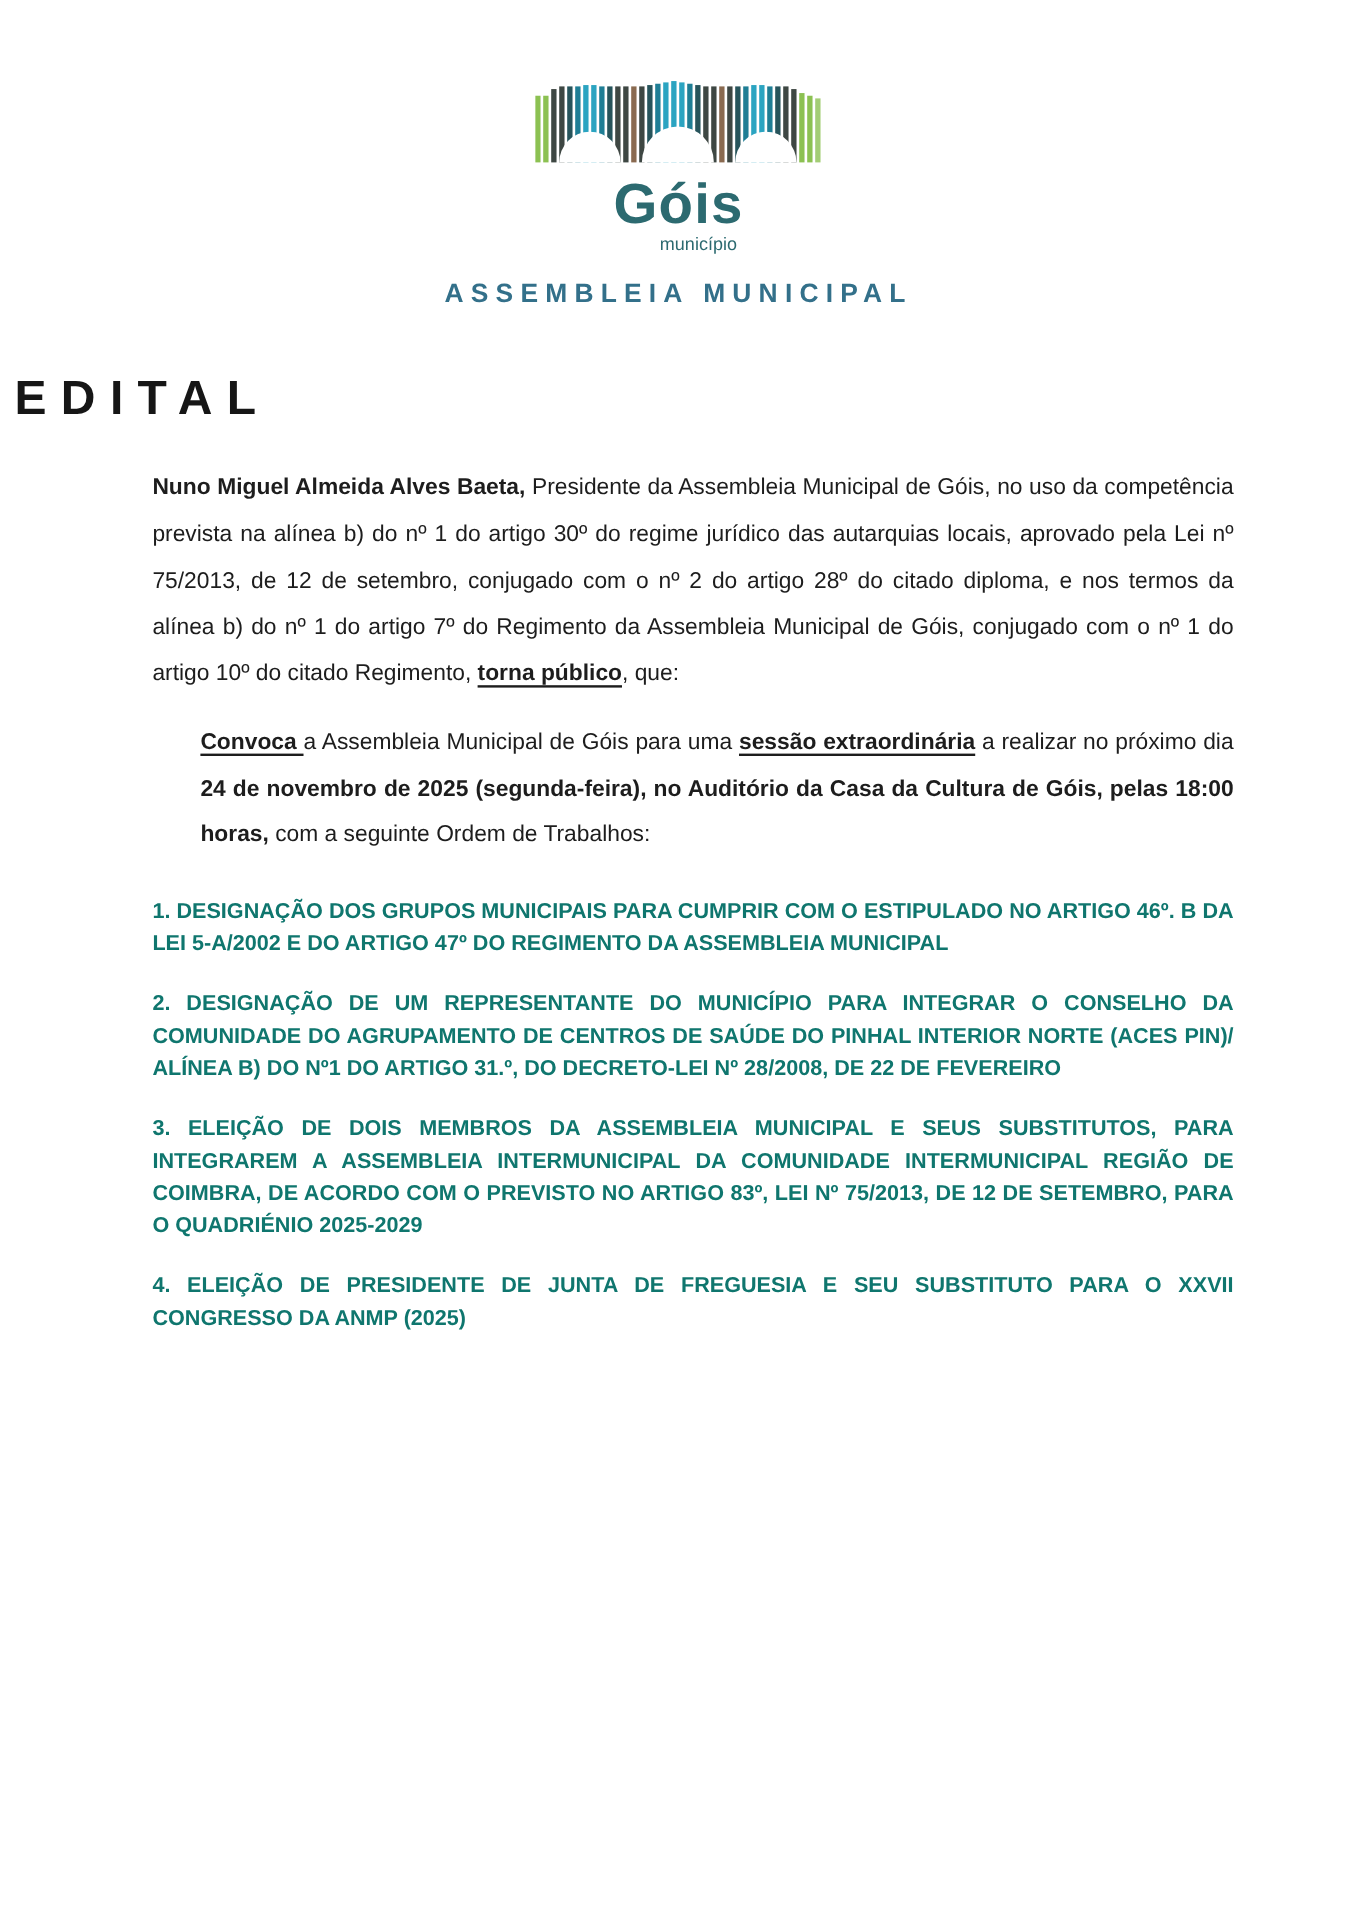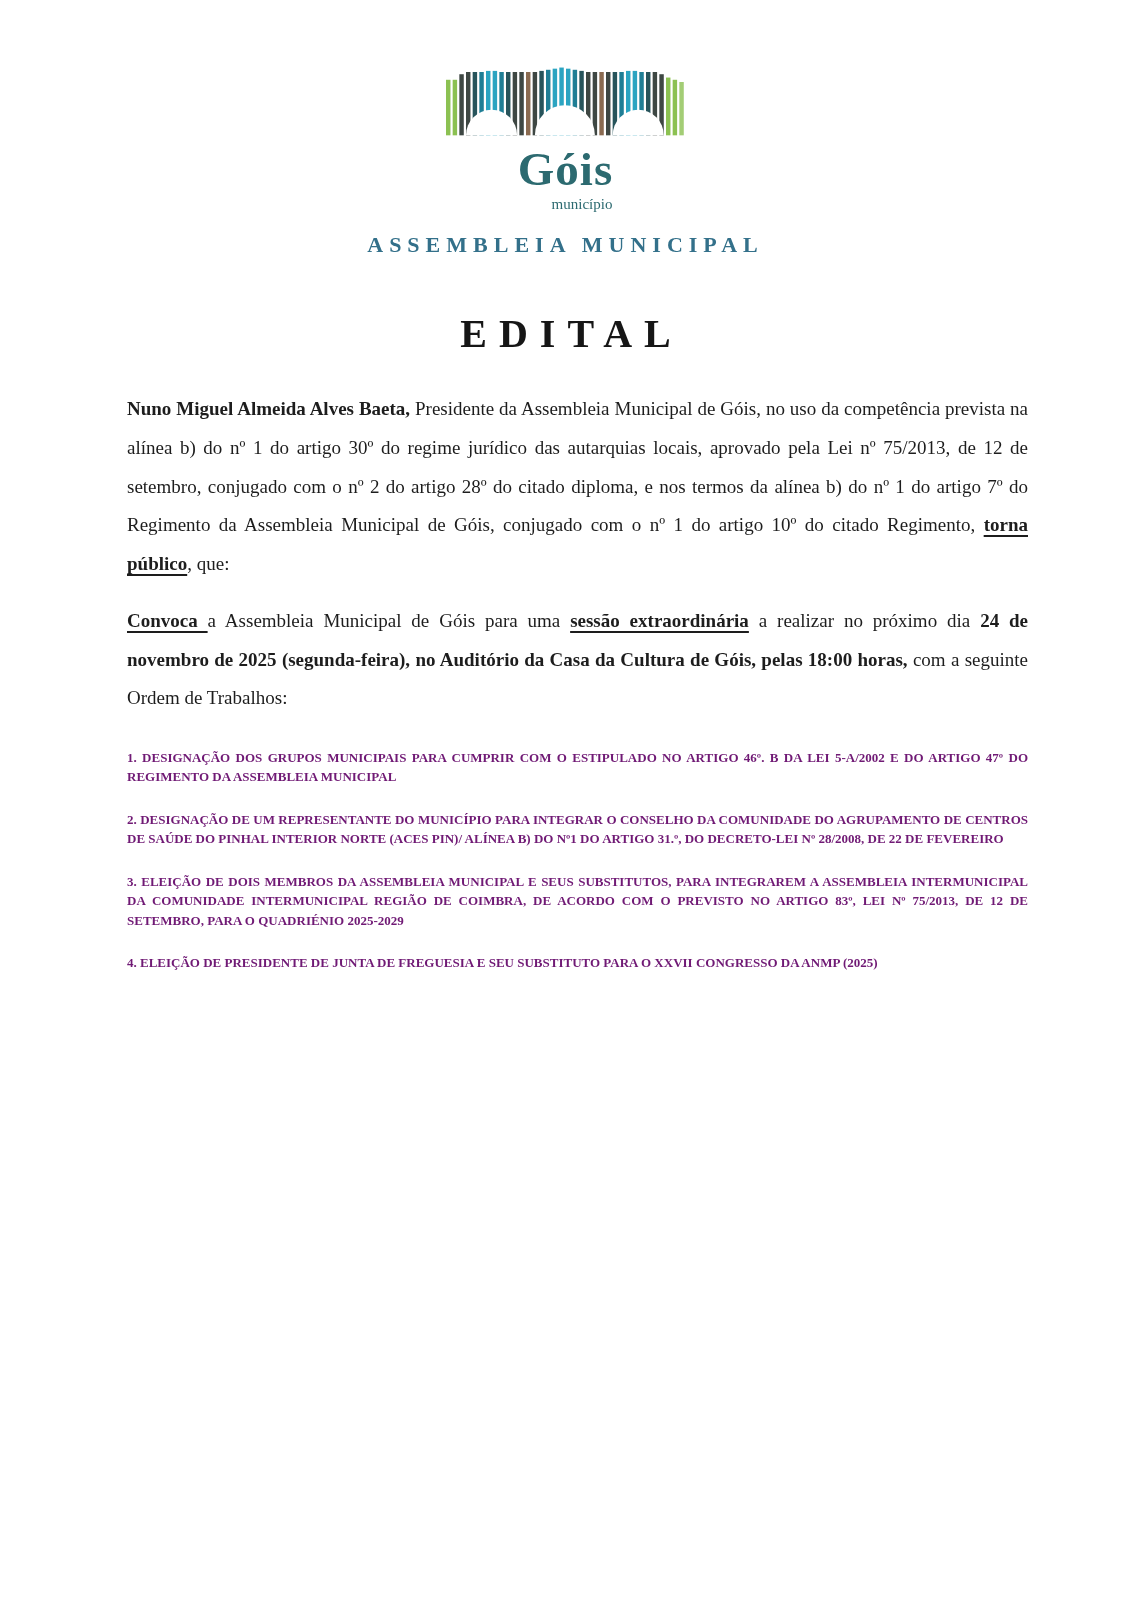--- a/index.html
+++ b/index.html
@@ -2,21 +2,21 @@
 <html lang="pt"><head>
 <meta charset="utf-8">
 <style>
   html, body { margin:0; padding:0; background:#ffffff; }
   .page {
     position: relative;
     width: 1131px;
     height: 1171px;
     margin: 0 auto;
     background: #ffffff;
-    font-family: Liberation Serif, serif;
+    font-family: Liberation Sans, sans-serif;
     color: #1d1d1d;
     overflow: hidden;
   }
   
   .masthead { padding-top: 62px; text-align: center; }
   .bridge-wrap { line-height: 0; }
   .logo-name {
     margin-top: 4px;
     font-size: 47px;
     font-weight: 700;
@@ -35,52 +35,51 @@
   .org-title {
     margin-top: 20px;
     font-size: 22px;
     font-weight: 700;
     letter-spacing: 6px;
     color: #33708a;
   }
   
   .doc-title {
     margin: 52px 0 0 0;
-    text-align: center;
     font-size: 40px;
     font-weight: 700;
     letter-spacing: 12px;
     text-indent: 12px;
     color: #161616;
   }
   
   .content { padding: 0 103px 0 127px; }
   .para {
     font-size: 19px;
     line-height: 2.03;
     text-align: justify;
     margin: 0;
   }
   .intro   { margin-top: 33px; }
-  .convoke { margin-top: 19px; }
+  .convoke { margin-top: 19px; margin-left: 40px; }
   .para strong { font-weight: 700; }
   .u {
     text-decoration: underline;
     text-decoration-thickness: 2px;
     text-underline-offset: 4px;
   }
   
   .agenda { list-style: none; margin: 30px 0 0 0; padding: 0; }
   .agenda li {
-    font-size: 13px;
+    font-size: 18px;
     font-weight: 700;
     line-height: 1.5;
     text-align: justify;
     margin: 0 0 23px 0;
-    color: #701a75;
+    color: #0f766e;
   }
   
   .page-number {
     position: absolute;
     top: 1470px;
     right: 98px;
     font-size: 17px;
     color: #222;
   }
   .scan-line {

